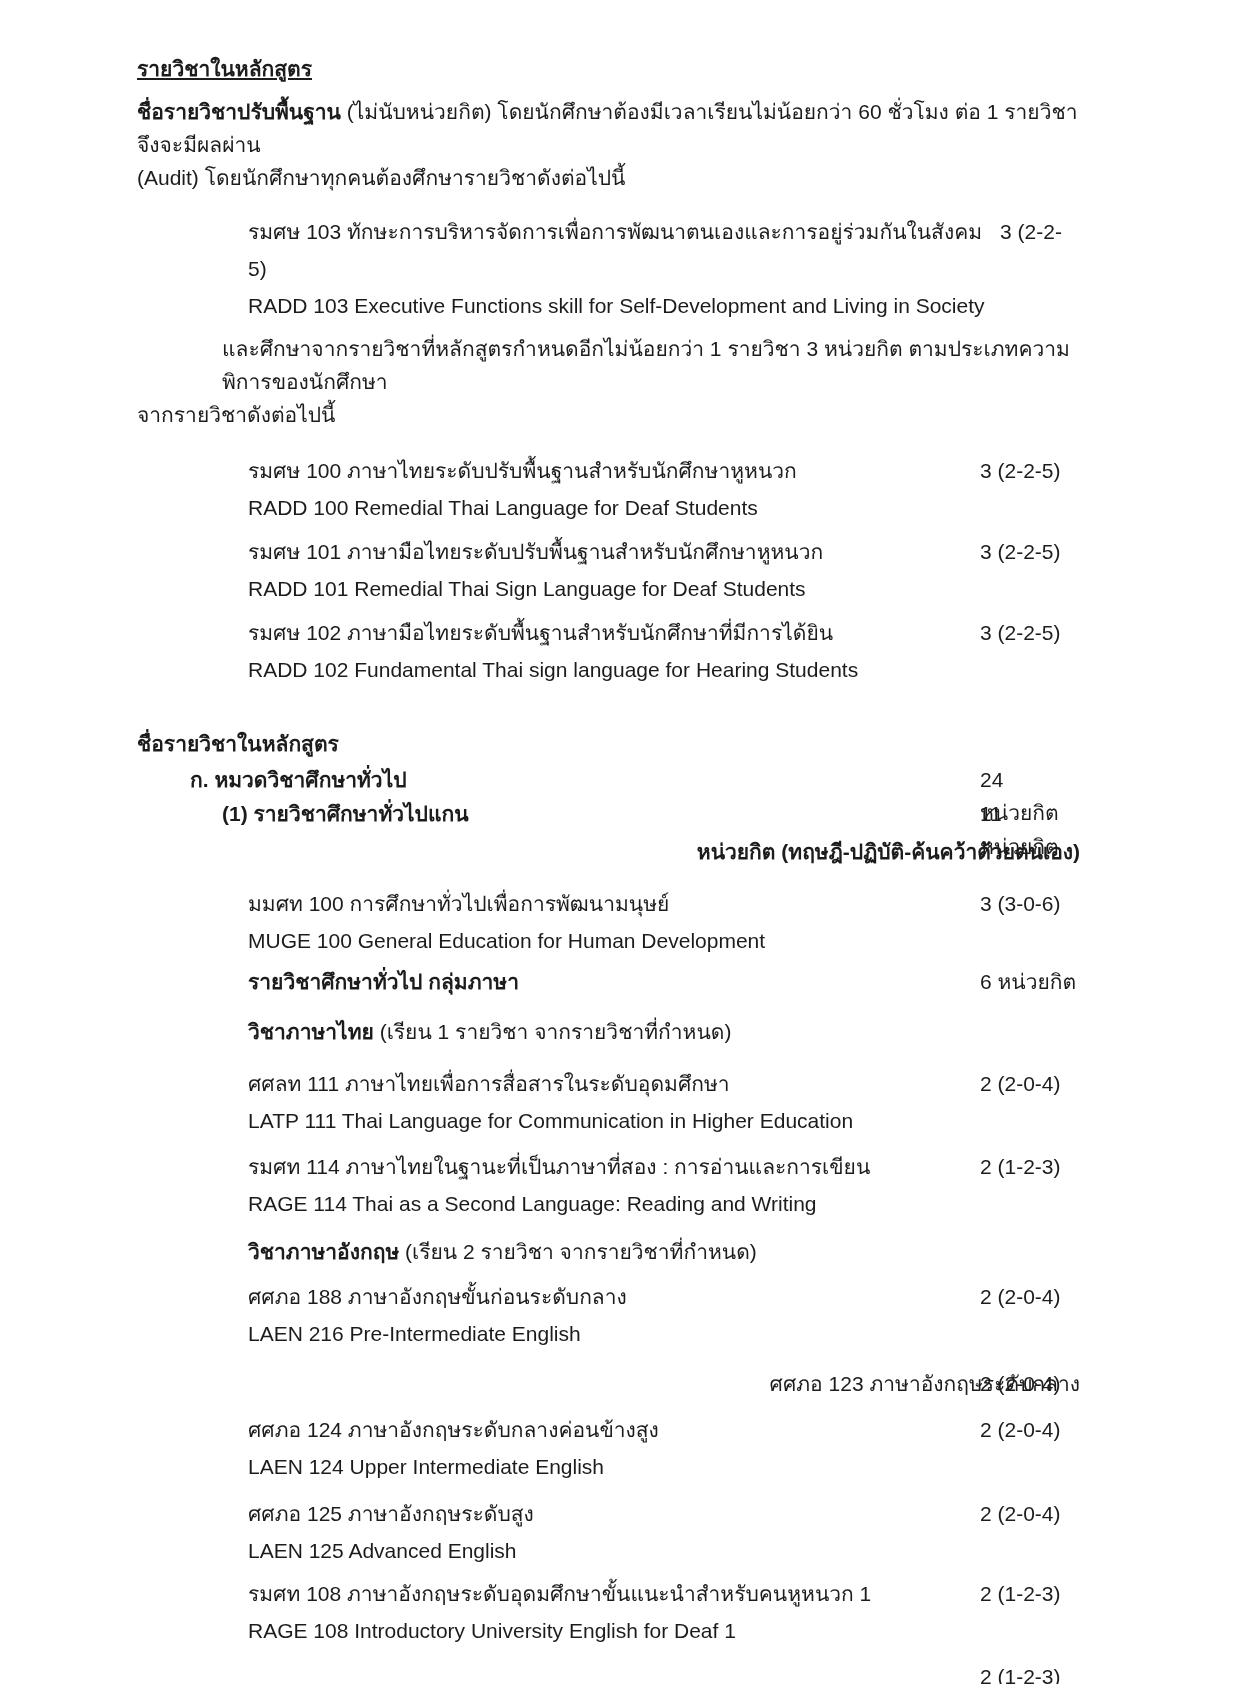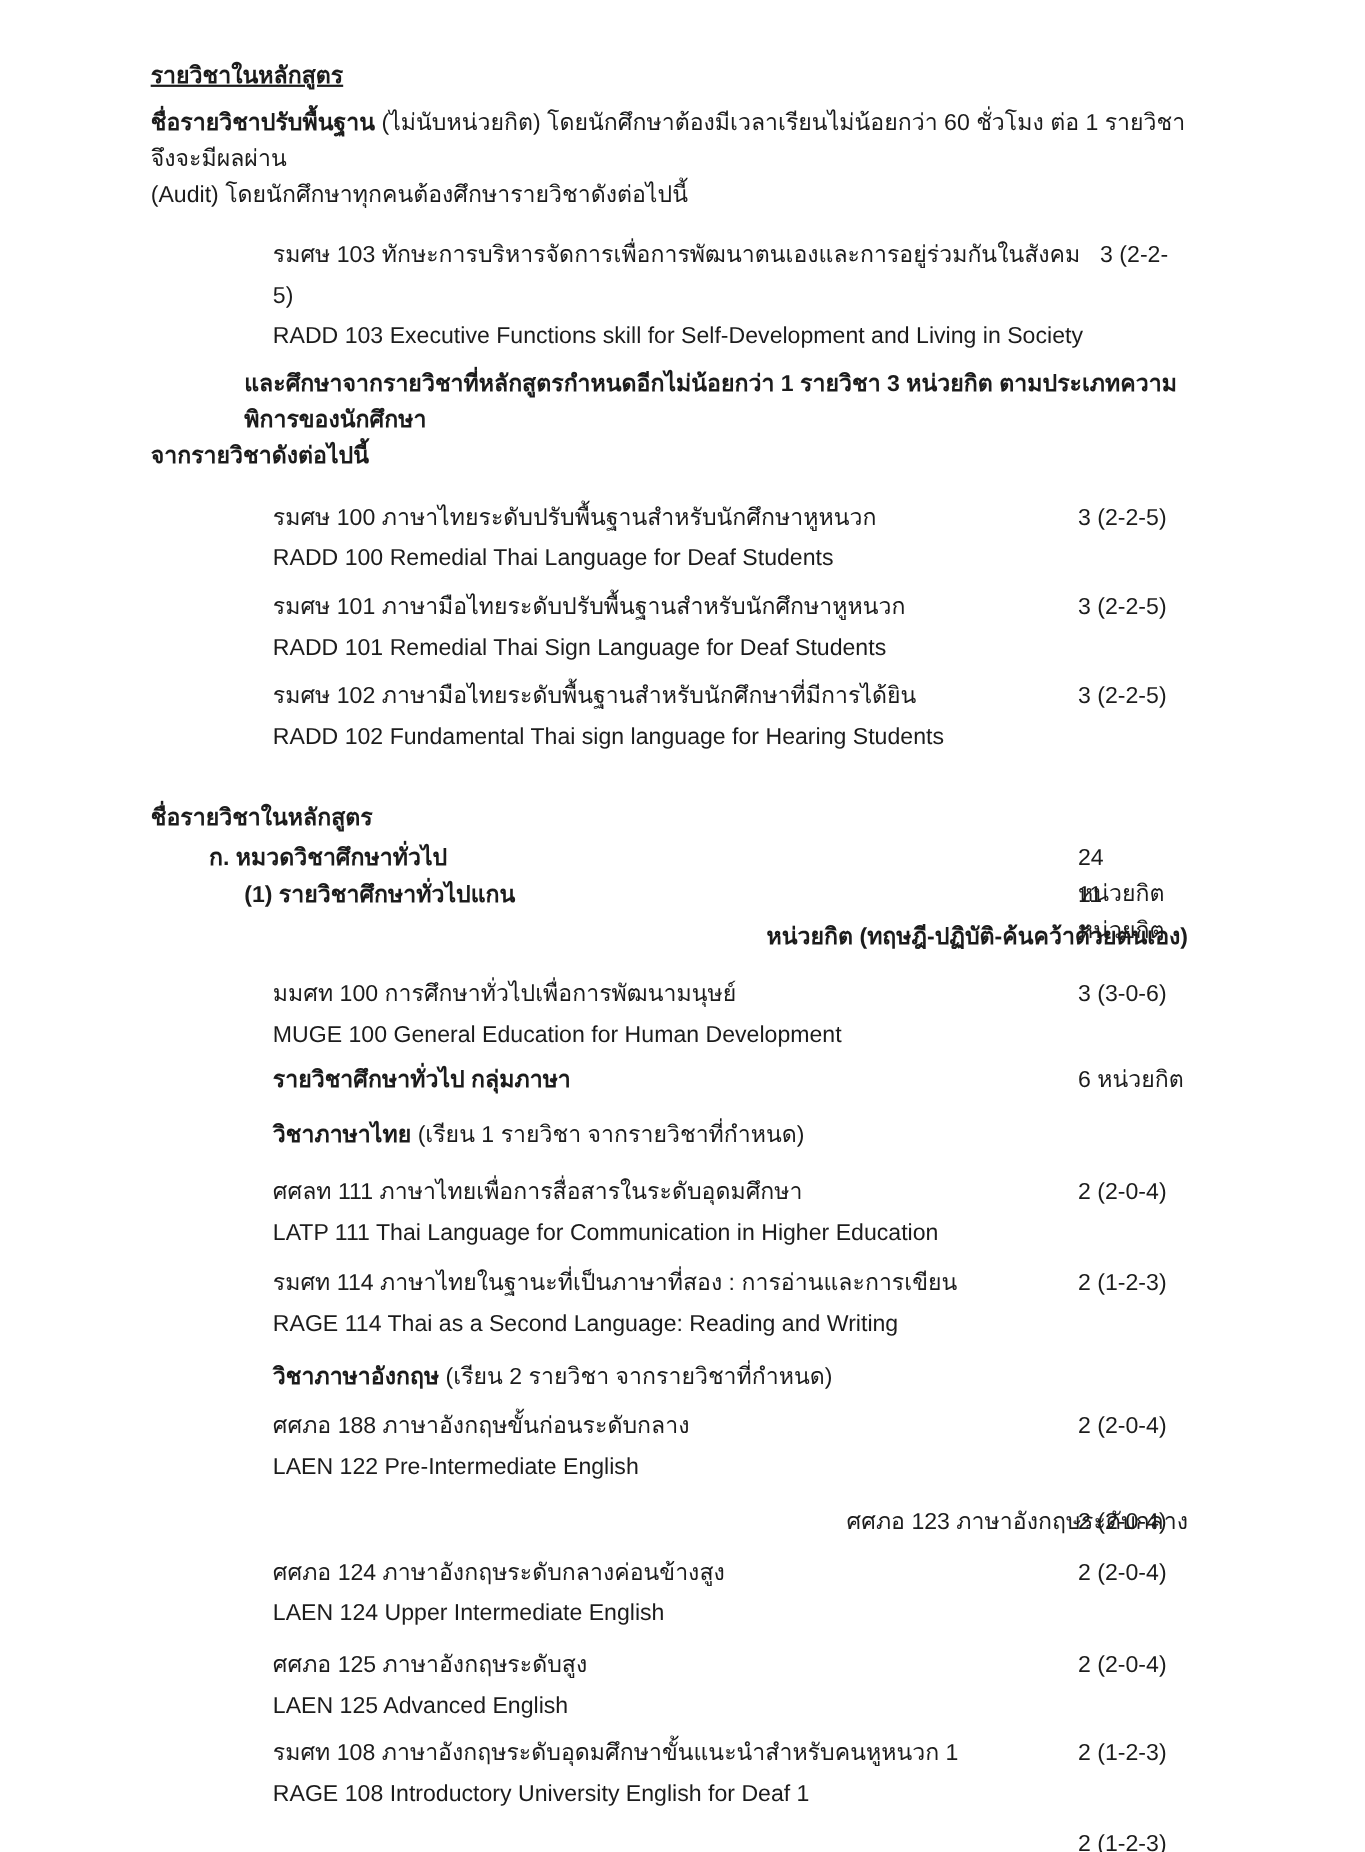--- a/index.html
+++ b/index.html
@@ -13,21 +13,21 @@
     font-family: "Liberation Sans", "DejaVu Sans", sans-serif;
     font-size: 21px;
     padding: 40px 161px 0 137px;
     overflow: hidden;
     margin-top: 12px;
   }
   .b { font-weight: bold; }
   .line { line-height: 33px; min-height: 33px; }
   .doc-title { line-height: 33px; font-weight: bold; text-decoration: underline; }
   .intro { margin-top: 10px; }
-  .para2 { margin-top: 8px; font-weight: bold; }
+  .para2 { margin-top: 8px; }
   .para2 .indent { padding-left: 85px; }
   .course { position: relative; padding-left: 111px; margin-top: 7px; }
   .c-line { line-height: 37px; min-height: 37px; }
   .credit { position: absolute; left: 843px; top: 0; line-height: 37px; font-weight: normal; }
   .credit-inline { margin-left: 18px; }
   .audit-course { margin-top: 19px; }
   .rem-first { margin-top: 21px; }
   .heading2 { margin-top: 39px; font-weight: bold; line-height: 33px; position: relative; }
   .row-a { margin-top: 3px; padding-left: 53px; position: relative; line-height: 33px; }
   .row-sub1 { margin-top: 1px; padding-left: 85px; position: relative; line-height: 33px; }
@@ -118,21 +118,21 @@
     <div class="c-line"><span>รมศท 114 ภาษาไทยในฐานะที่เป็นภาษาที่สอง : การอ่านและการเขียน</span><span class="credit">2 (1-2-3)</span></div>
     <div class="c-line">RAGE 114 Thai as a Second Language: Reading and Writing</div>
   </div>
 
   <div class="subgroup sg-eng">
     <span class="b">วิชาภาษาอังกฤษ</span><span> (เรียน 2 รายวิชา จากรายวิชาที่กำหนด)</span>
   </div>
 
   <div class="course mt10">
     <div class="c-line"><span>ศศภอ 188 ภาษาอังกฤษขั้นก่อนระดับกลาง</span><span class="credit">2 (2-0-4)</span></div>
-    <div class="c-line">LAEN 122 Pre-Intermediate English</div>
+    <div class="c-line">LAEN 216 Pre-Intermediate English</div>
   </div>
 
   <div class="course mt13">
     <div class="c-line"><span>ศศภอ 123 ภาษาอังกฤษระดับกลาง</span><span class="credit">2 (2-0-4)</span></div>
   </div>
 
   <div class="course mt9">
     <div class="c-line"><span>ศศภอ 124 ภาษาอังกฤษระดับกลางค่อนข้างสูง</span><span class="credit">2 (2-0-4)</span></div>
     <div class="c-line">LAEN 124 Upper Intermediate English</div>
   </div>

